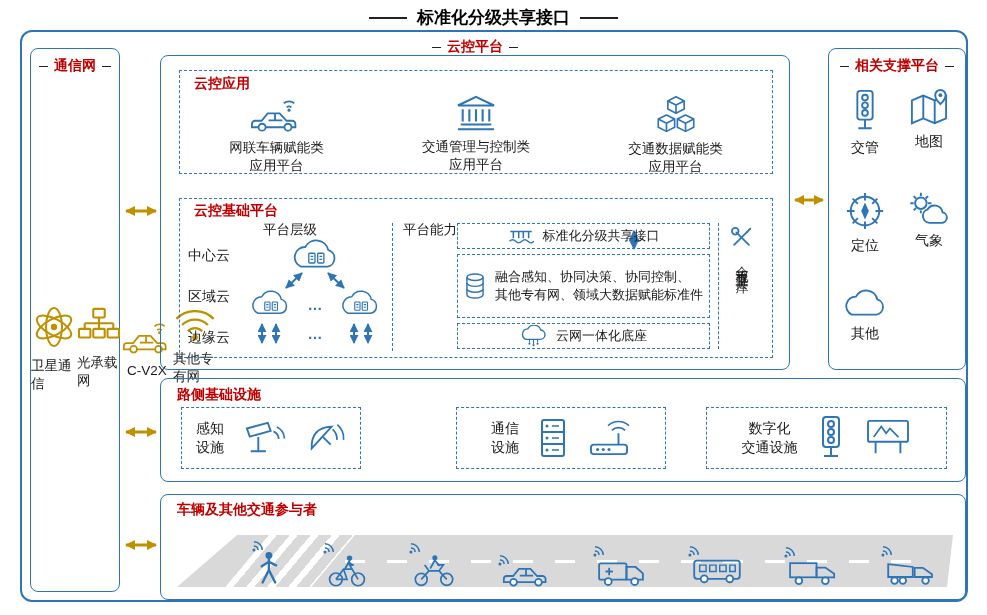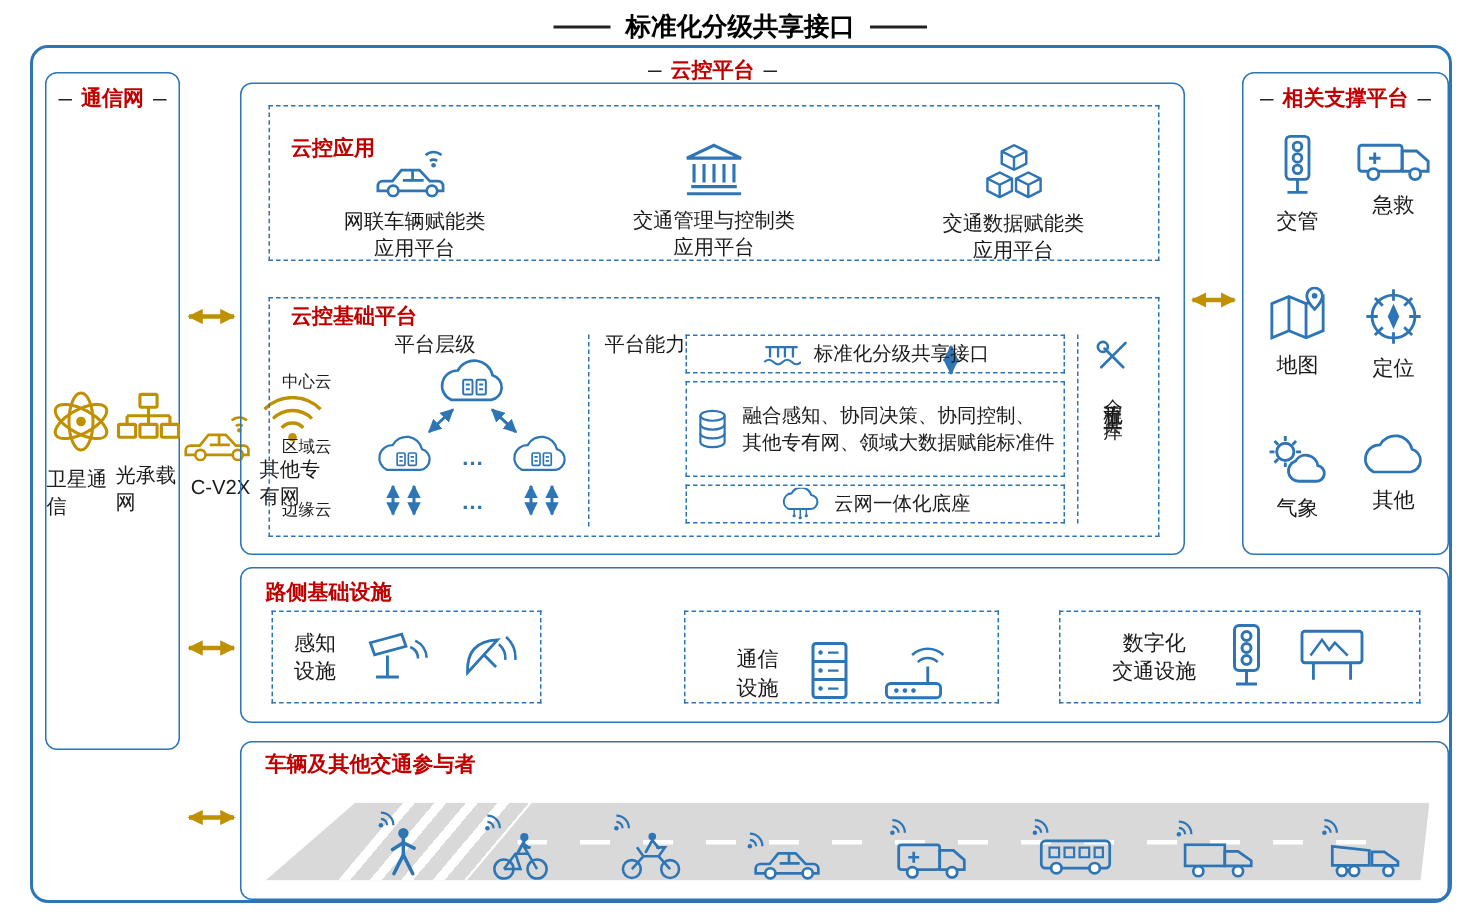--- a/index.html
+++ b/index.html
@@ -24,46 +24,46 @@
 
   
   .outer{left:20px;top:30px;width:948px;height:572px;border:2px solid var(--blue);border-radius:12px;}
 
   
   .p-title{display:flex;align-items:center;justify-content:center;gap:6px;font-weight:bold;font-size:14px;color:var(--red);}
   .dash{width:9px;height:0;border-top:1.5px solid #222;display:inline-block;}
   .corner-title{font-weight:bold;font-size:14px;color:var(--red);}
 
   
-  .left-panel{left:30px;top:48px;width:90px;height:452px;border:1.5px solid var(--blue);border-radius:8px;
+  .left-panel{left:30px;top:48px;width:90px;height:544px;border:1.5px solid var(--blue);border-radius:8px;
     display:flex;flex-direction:column;align-items:stretch;padding-top:8px;gap:36px;}
   .comm-items{flex:1;display:flex;flex-direction:row;justify-content:space-around;align-items:center;padding:4px 0 10px;}
   .comm-item{display:flex;flex-direction:column;align-items:center;gap:7px;}
   .comm-item .lbl{font-size:13.5px;color:var(--ink);}
 
   
   .cp-title{left:160px;top:38px;width:630px;}
   .cp-box{left:160px;top:55px;width:630px;height:315px;border:1.5px solid var(--blue);border-radius:8px;}
   .apps-box{left:18px;top:14px;width:594px;height:104px;border:1.5px dashed var(--blue);}
-  .apps-title{left:14px;top:4px;margin-top:15px;}
+  .apps-title{left:14px;top:4px;}
   .apps-row{position:absolute;left:0;top:24px;width:100%;display:flex;justify-content:space-around;}
   .app-item{display:flex;flex-direction:column;align-items:center;gap:5px;}
   .app-item .lbl{font-size:13.5px;line-height:1.3;text-align:center;}
 
   .v-arrow{left:466px;top:171px;}
   .v-arrow line{stroke:var(--blue);stroke-width:2.4;}
 
   .base-box{left:18px;top:142px;width:594px;height:160px;border:1.5px dashed var(--blue);}
   .base-title{left:14px;top:3px;}
   .base-grid{position:absolute;left:0;top:22px;right:0;bottom:4px;display:flex;}
   .hier{width:212px;display:flex;flex-direction:column;padding-left:8px;}
   .sub-title{font-size:13.5px;font-weight:normal;text-align:center;color:var(--ink);height:18px;}
   .hier-body{flex:1;display:flex;}
   .hlabels{width:52px;display:flex;flex-direction:column;justify-content:space-between;padding:8px 0 6px;}
-  .hlabels span{font-size:11px;}
+  .hlabels span{font-size:14px;}
   .hier-svg{color:var(--blue);}
   .hier-svg line{stroke:var(--blue);stroke-width:2;}
   .hier-svg .dots{fill:var(--blue);font-size:15px;text-anchor:middle;font-weight:bold;}
   .vdiv{width:0;border-left:1.5px dashed var(--blue);margin:2px 0;}
   .cap{flex:1;display:flex;flex-direction:row;padding:0 8px 4px 10px;}
   .cap-grid{flex:1;display:flex;gap:8px;margin-top:2px;}
   .cap-rows{flex:1;display:flex;flex-direction:column;gap:5px;}
   .cap-row{border:1.2px dashed var(--blue);display:flex;align-items:center;justify-content:center;gap:9px;font-size:13px;padding:1px 4px;}
   .cap-row.r1,.cap-row.r3{height:26px;}
   .cap-row.r2{flex:1;text-align:left;}
@@ -74,21 +74,21 @@
   .right-panel{left:828px;top:48px;width:138px;height:322px;border:1.5px solid var(--blue);border-radius:8px;padding-top:8px;}
   .sp-grid{display:grid;grid-template-columns:1fr 1fr;row-gap:34px;padding:14px 4px 0;}
   .sp-item{display:flex;flex-direction:column;align-items:center;gap:6px;}
   .sp-item .lbl{font-size:14px;}
 
   
   .rs-box{left:160px;top:378px;width:806px;height:104px;border:1.5px solid var(--blue);border-radius:8px;}
   .rs-title{left:16px;top:7px;}
   .rs-group{position:absolute;top:28px;height:62px;border:1.3px dashed var(--blue);display:flex;align-items:center;justify-content:center;gap:18px;}
   .rs-g1{left:20px;width:180px;}
-  .rs-g2{left:295px;width:210px;align-items:flex-end;}
+  .rs-g2{left:295px;width:210px;}
   .rs-g3{left:545px;width:241px;}
   .rs-group .lbl{font-size:14px;line-height:1.35;text-align:center;}
 
   
   .veh-box{left:160px;top:494px;width:806px;height:106px;border:1.5px solid var(--blue);border-radius:8px;}
   .veh-title{left:16px;top:6px;}
   .road{position:absolute;left:14px;right:12px;top:40px;height:52px;background:var(--road);
     clip-path:polygon(62px 0,100% 0,calc(100% - 6px) 100%,2px 100%);}
   .crosswalk{position:absolute;left:72px;top:0;height:100%;width:86px;
     background:repeating-linear-gradient(90deg,#ffffff 0 8px,rgba(255,255,255,0) 8px 21px);
@@ -547,26 +547,20 @@
         <i class="dash"></i>
     </div>
     <div class="sp-grid">
       <div class="sp-item">
         <svg class="blue" width="30" height="44">
             <use href="#i-tl"></use>
           </svg>
         <div class="lbl">交管</div>
       </div>
       <div class="sp-item">
-        <svg class="blue" width="50" height="33">
-            <use href="#i-amb"></use>
-          </svg>
-        <div class="lbl">急救</div>
-      </div>
-      <div class="sp-item">
         <svg class="blue" width="42" height="38">
             <use href="#i-map"></use>
           </svg>
         <div class="lbl">地图</div>
       </div>
       <div class="sp-item">
         <svg class="blue" width="40" height="40">
             <use href="#i-compass"></use>
           </svg>
         <div class="lbl">定位</div>

